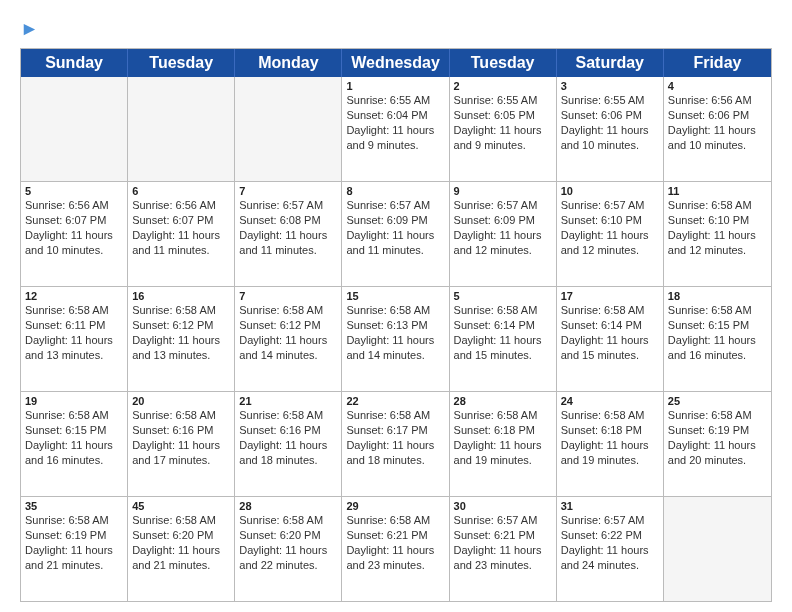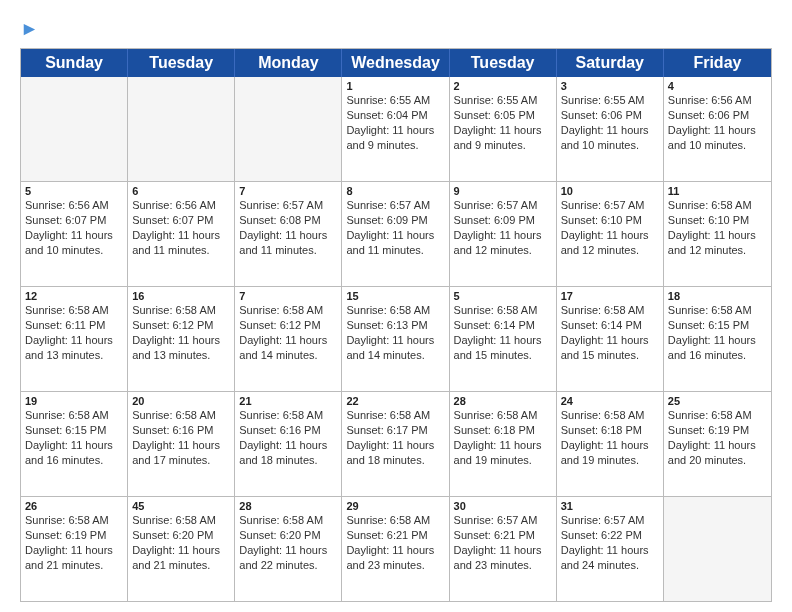--- a/index.html
+++ b/index.html
@@ -283,21 +283,21 @@
           </div>
           <div class="cal-cell">
             <span class="day-num">25</span>
             <div class="cell-text" style="white-space: pre-line;">Sunrise: 6:58 AM
 Sunset: 6:19 PM
 Daylight: 11 hours and 20 minutes.</div>
           </div>
         </div>
         <div class="cal-row">
           <div class="cal-cell">
-            <span class="day-num">26</span>
+            <span class="day-num">35</span>
             <div class="cell-text" style="white-space: pre-line;">Sunrise: 6:58 AM
 Sunset: 6:19 PM
 Daylight: 11 hours and 21 minutes.</div>
           </div>
           <div class="cal-cell">
             <span class="day-num">45</span>
             <div class="cell-text" style="white-space: pre-line;">Sunrise: 6:58 AM
 Sunset: 6:20 PM
 Daylight: 11 hours and 21 minutes.</div>
           </div>

